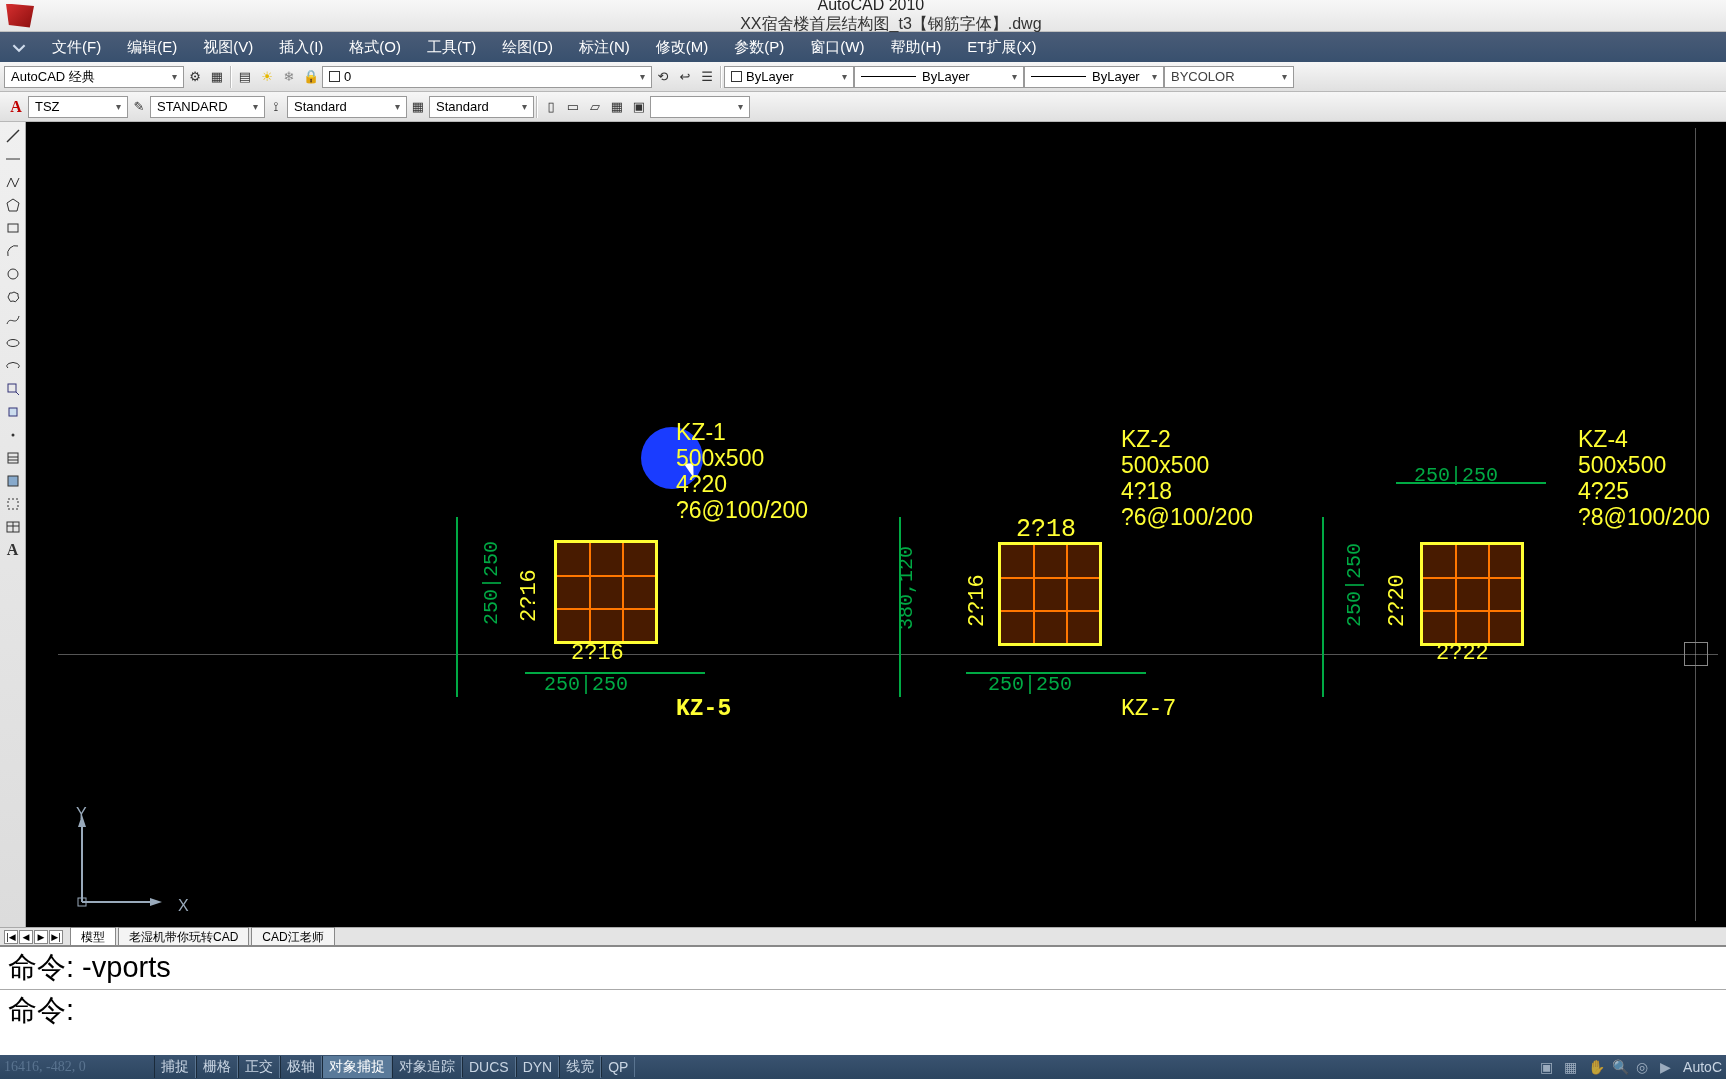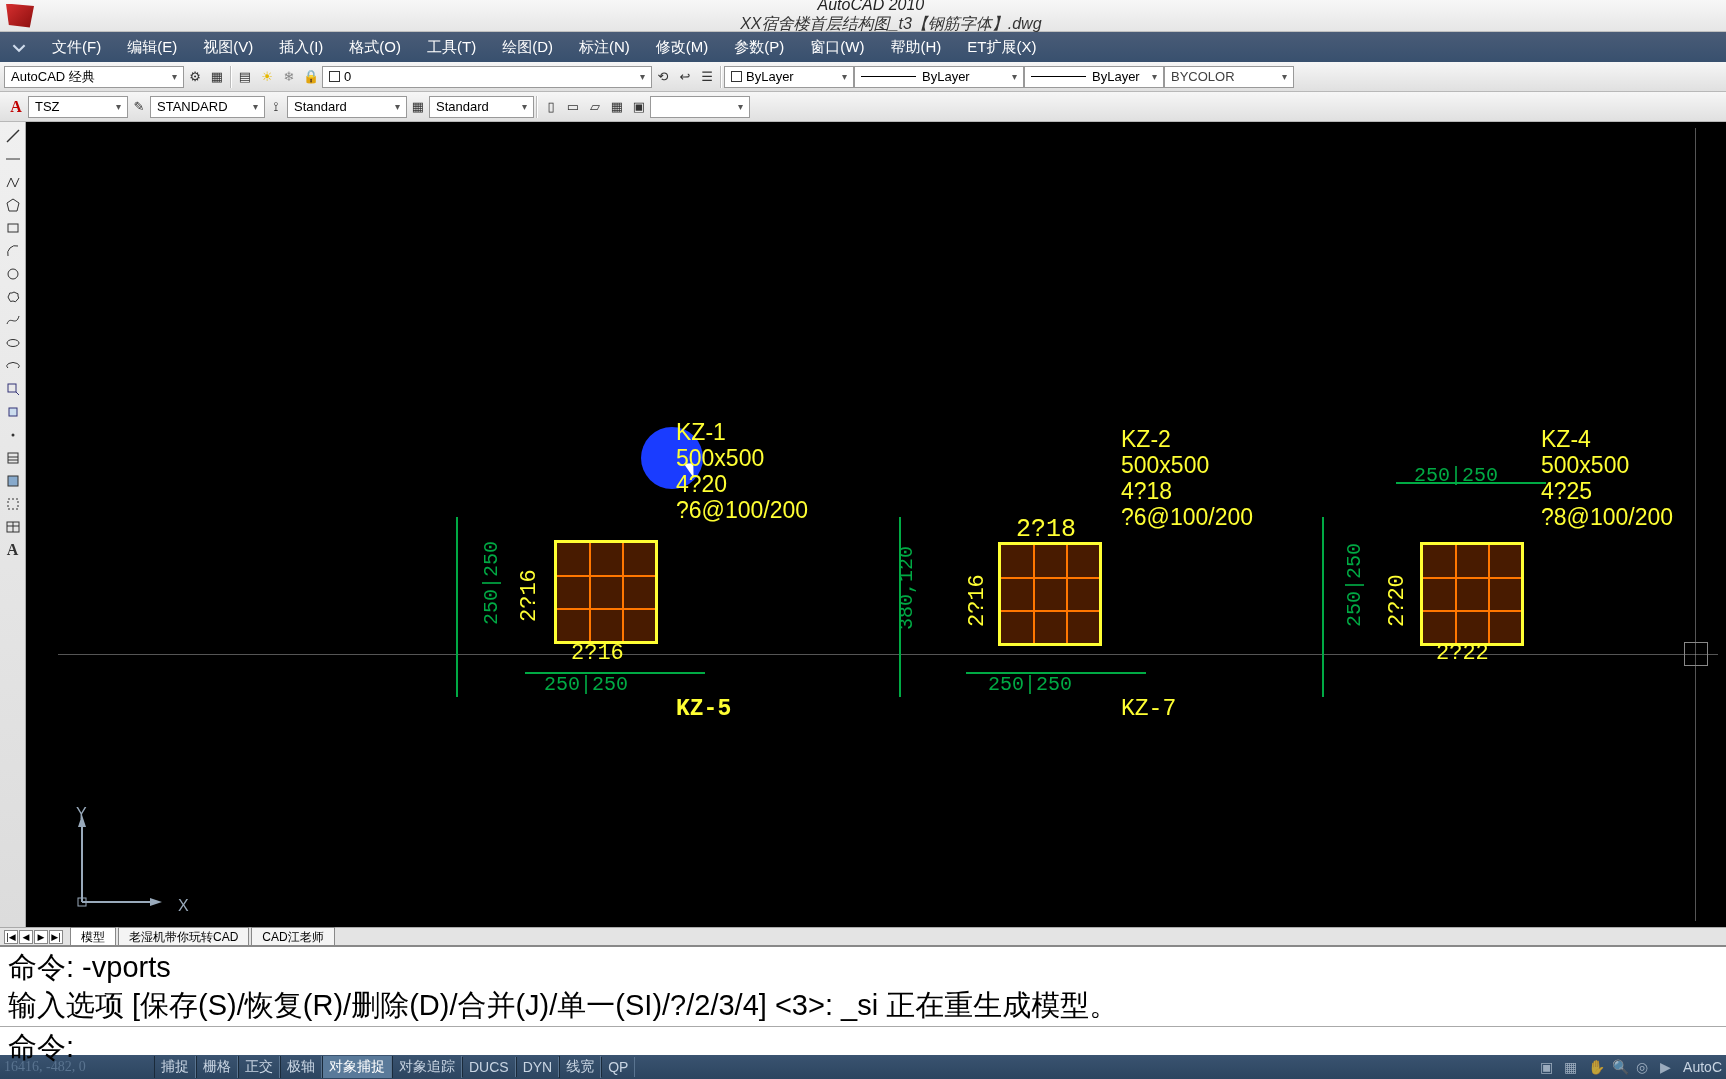--- a/index.html
+++ b/index.html
@@ -1,19 +1,19 @@
 <!DOCTYPE html>
 <html><head>
 <meta charset="utf-8">
 <style>
 * { margin: 0; padding: 0; box-sizing: border-box; font-family: "Microsoft YaHei", Arial, sans-serif; }
 body { background: #e8e8e8; width: 1726px; height: 1079px; overflow: hidden; position: relative; }
 
 
-.titlebar { height: 32px; background: linear-gradient(#f7f7f7,#e6e6e6); display: flex; align-items: center; padding: 0 6px; border-bottom: 1px solid #c0c0c0; font-style: italic;}
+.titlebar { height: 32px; background: linear-gradient(#f7f7f7,#e6e6e6); display: flex; align-items: center; padding: 0 6px; border-bottom: 1px solid #c0c0c0;}
 .app-logo { width: 28px; height: 24px; background: linear-gradient(135deg,#d62f2f,#8a0e0e); clip-path: polygon(0 0,100% 10%,85% 100%,10% 90%); margin-right: 10px;}
 .title-text { flex:1; text-align:center; font-size:16px; color:#222; white-space:pre;}
 .title-app { font-weight:500; margin-right:40px;}
 .title-file { color:#333; }
 
 
 .menubar { height: 30px; background: linear-gradient(#4a5c77,#38506e); display:flex; align-items:center; padding:0 40px; gap:2px;}
 .menubar .menu-item { color:#fff; font-size:15px; padding:4px 12px; cursor:default;}
 .menuarrow { position:absolute; left:6px; top:38px; width:26px; height:20px; display:flex; align-items:center; justify-content:center;}
 .menuarrow svg { width:14px; height:14px; }
@@ -319,21 +319,21 @@
         <div class="grid-h" style="left:0;right:0;top:66%;height:2px"></div>
       <div class="grid-v" style="top:0;bottom:0;left:33%;width:2px"></div>
         <div class="grid-v" style="top:0;bottom:0;left:66%;width:2px"></div>
     </div>
     <div class="dwg-text yellow rotated" style="left:940px; top:505px; font-size:22px">2?16</div>
     <div class="dwg-text green-dim rotated" style="left:870px; top:508px;">380,120</div>
     <div class="dwg-text green-dim" style="left:962px; top:552px;">250|250</div>
     <div class="dim-line" style="left:873px; top:395px; width:2px; height:180px;"></div>
     <div class="dim-line" style="left:940px; top:550px; width:180px; height:2px;"></div>
 
-    <div class="dwg-text yellow" style="left:1515px; top:305px;"><span>KZ-4</span>
+    <div class="dwg-text yellow" style="left:1552px; top:305px;"><span>KZ-4</span>
 <span>500x500</span>
 <span>4?25</span>
 <span>?8@100/200</span></div>
     <div class="column-box" style="left:1394px; top:420px; width:104px; height:104px;">
       <div class="grid-h" style="left:0;right:0;top:33%;height:2px"></div>
         <div class="grid-h" style="left:0;right:0;top:66%;height:2px"></div>
       <div class="grid-v" style="top:0;bottom:0;left:33%;width:2px"></div>
         <div class="grid-v" style="top:0;bottom:0;left:66%;width:2px"></div>
     </div>
     <div class="dwg-text yellow rotated" style="left:1360px; top:505px; font-size:22px">2?20</div>
@@ -366,21 +366,20 @@
     <div>▶|</div>
   </div>
   <div class="tab active">模型</div>
   <div class="tab">老湿机带你玩转CAD</div>
   <div class="tab">CAD江老师</div>
 
 </div>
 
 <div class="cmdarea">
   <div>命令:  -vports</div>
-  <div>输入选项 [保存(S)/恢复(R)/删除(D)/合并(J)/单一(SI)/?/2/3/4] &lt;3&gt;: _si 正在重生成模型。</div>
   <div class="cmd-sep"></div>
   <div>命令:</div>
 </div>
 
 <div class="statusbar">
   <div class="coord">16416, -482, 0</div>
   <div class="sbtn">捕捉</div>
   <div class="sbtn">栅格</div>
   <div class="sbtn">正交</div>
   <div class="sbtn">极轴</div>

